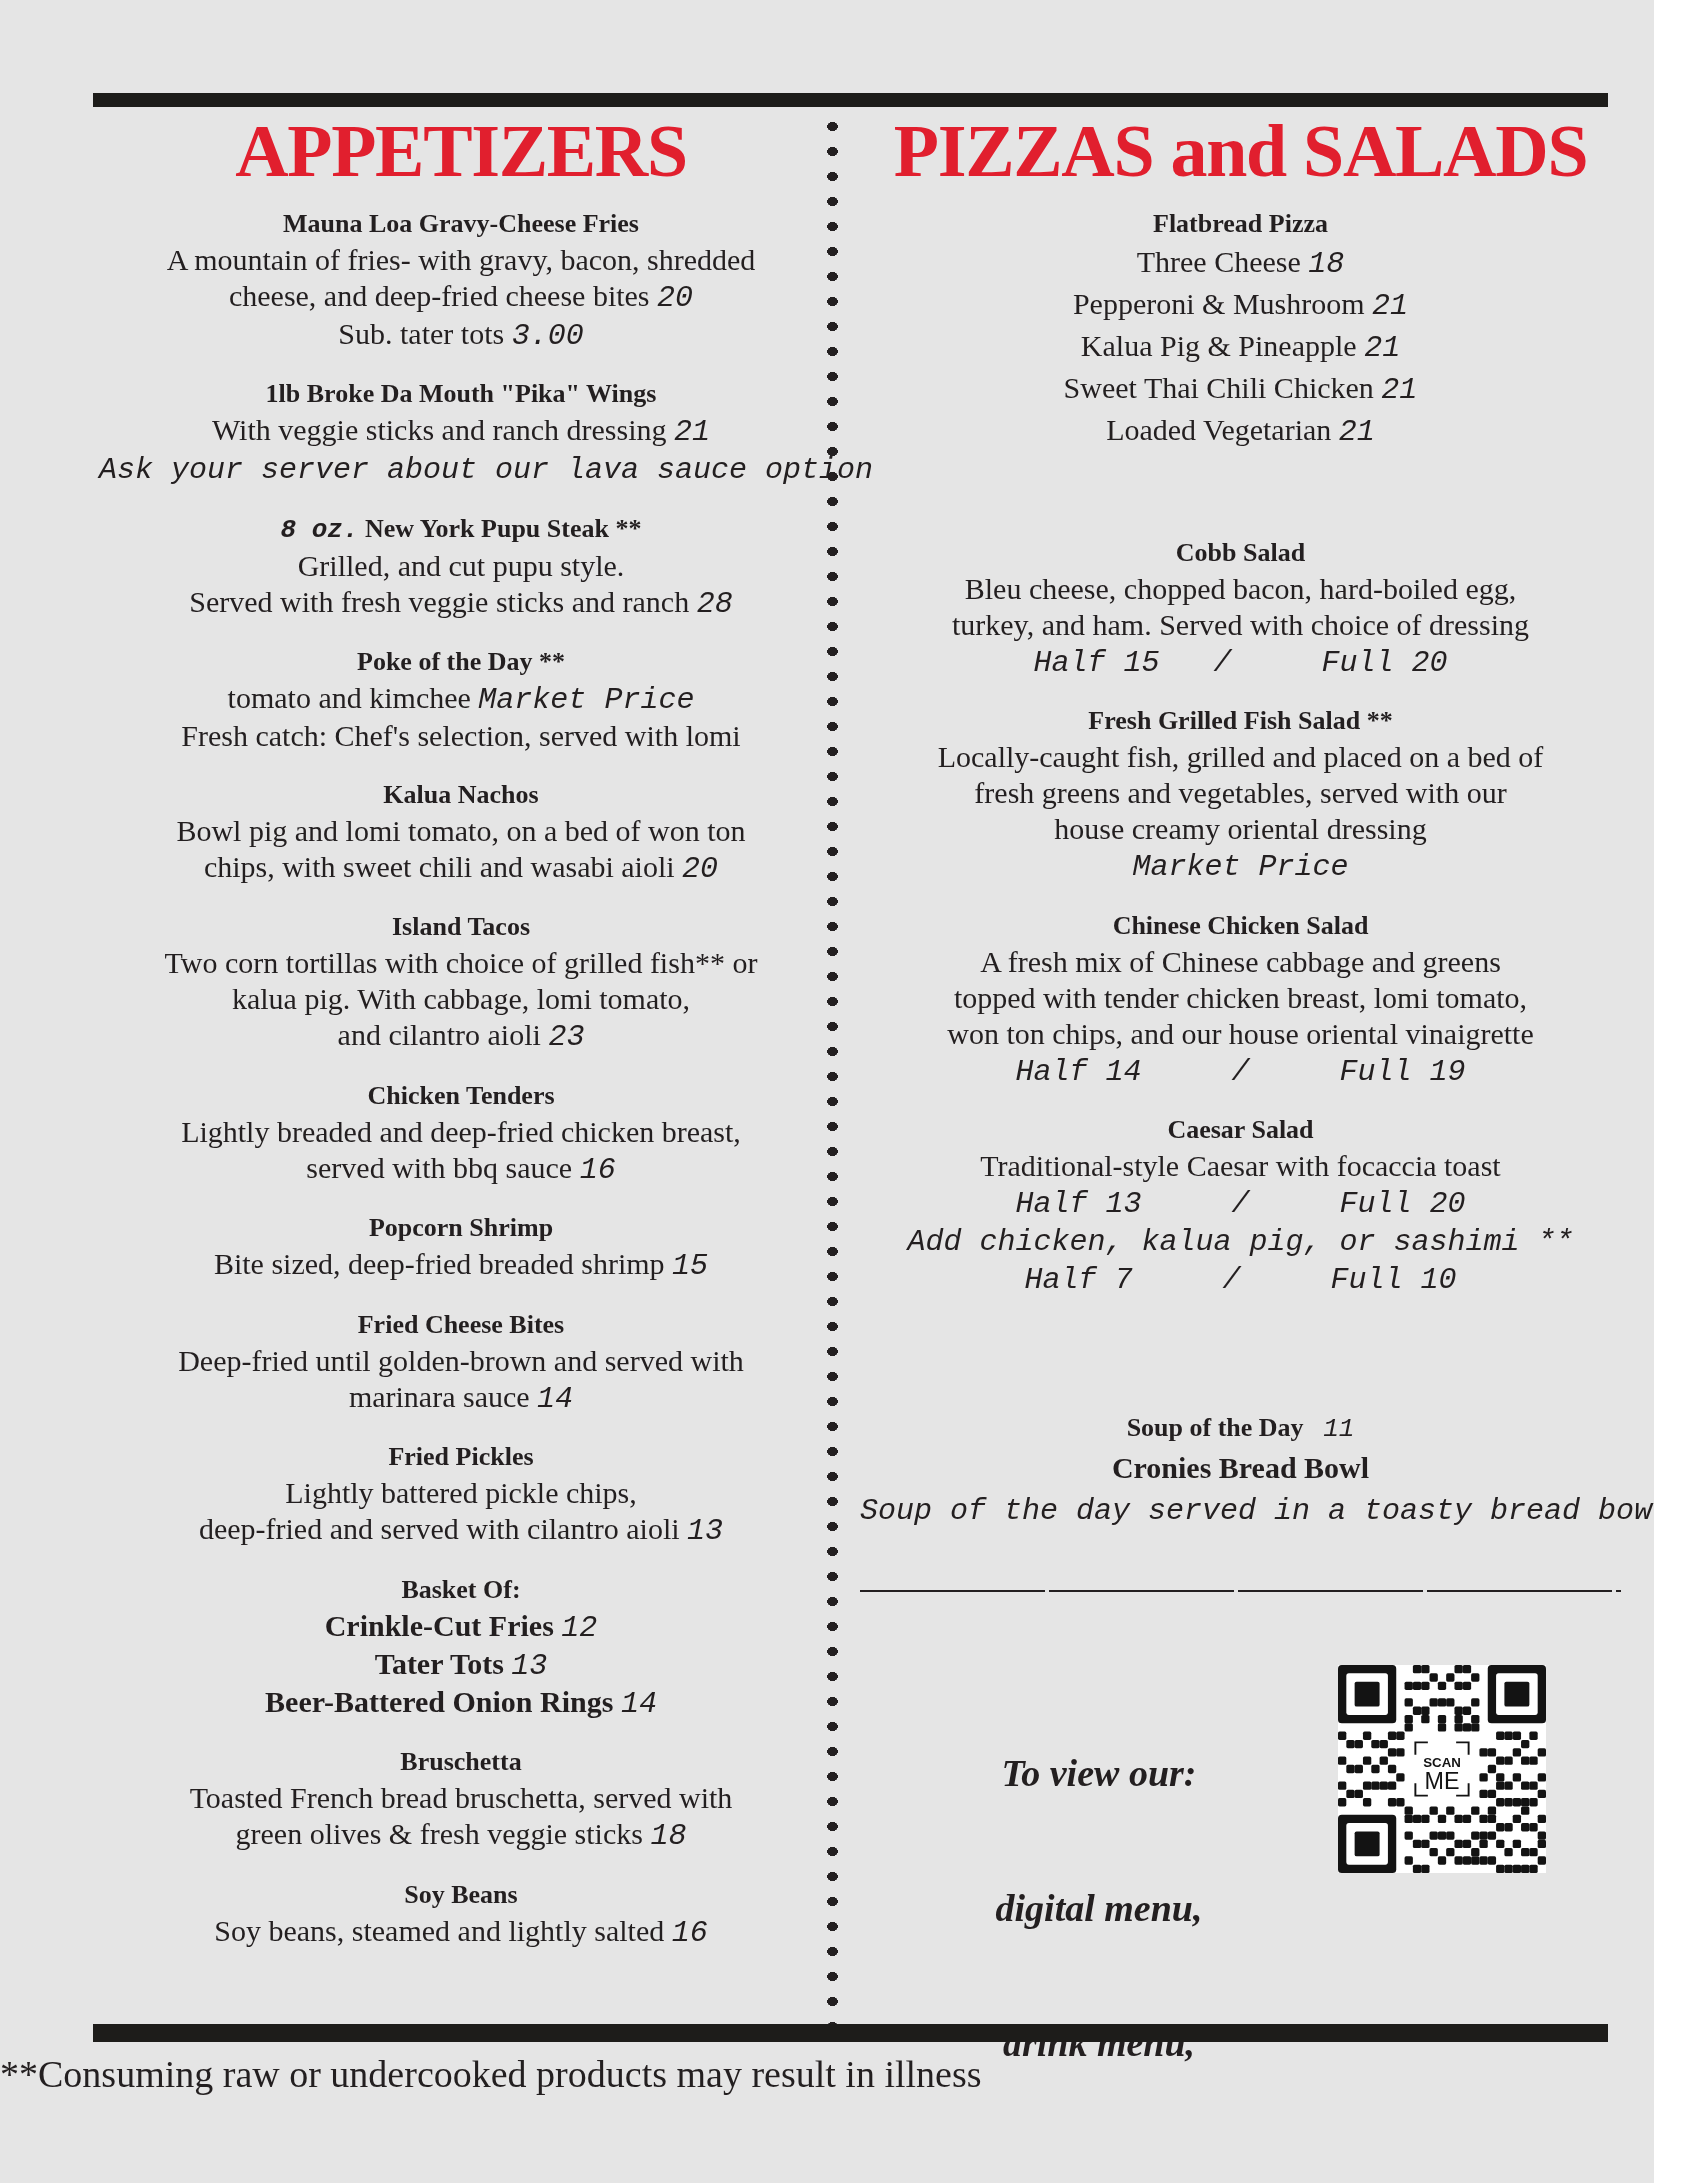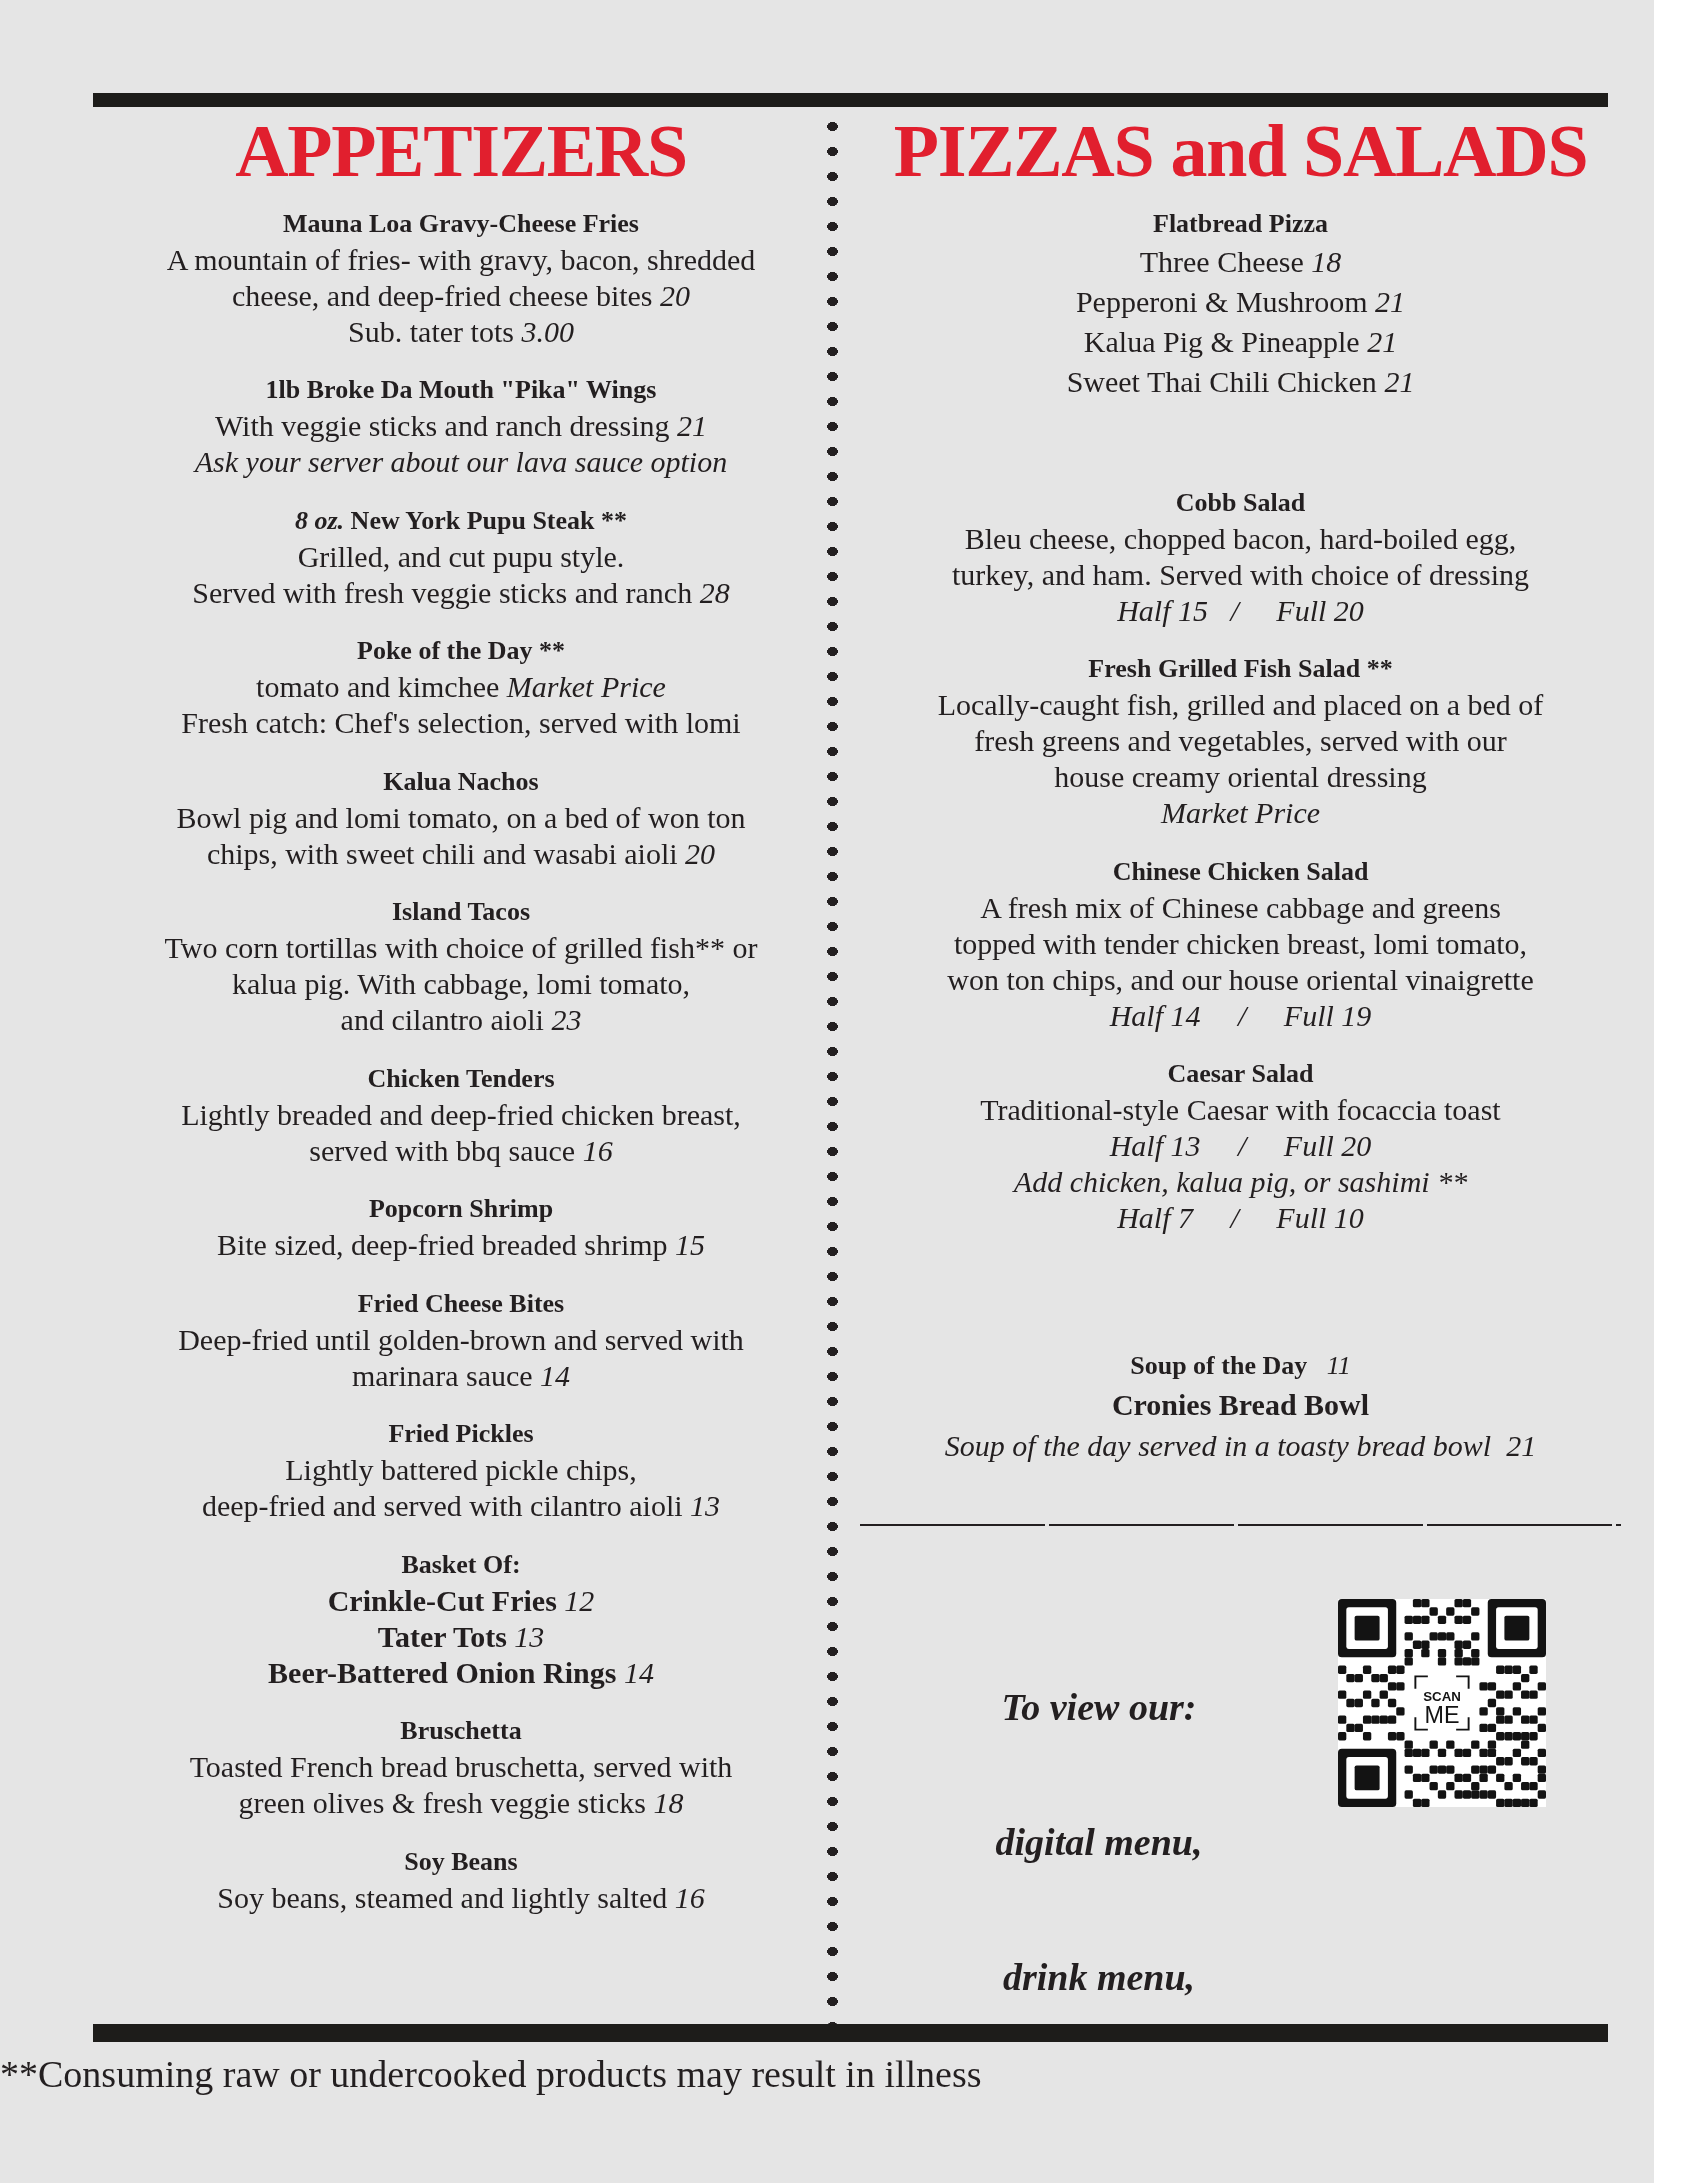--- a/index.html
+++ b/index.html
@@ -22,21 +22,21 @@
     margin:0 0 14.6px 0;font-weight:bold;font-size:74px;line-height:80px;
     letter-spacing:-1.3px;white-space:nowrap;color:var(--accent,#e11f2e);
   }
   .menu-item{margin-bottom:22.5px;}
   .menu-item.gap{margin-top:83px;}
   .menu-item.gap2{margin-top:112px;}
   .item-title{font-size:26px;line-height:36px;font-weight:bold;white-space:pre;}
   .item-line{font-size:30px;line-height:36px;white-space:pre;}
   .menu-item.spread .item-line{line-height:40px;}
   .menu-item.gap2 .item-line{line-height:41px;}
-  .it{font-style:italic;}
+  .it{font-style:italic;font-family:Liberation Mono, monospace;}
   .bd{font-weight:bold;}
   .nb{font-weight:normal;}
   .separator{
     margin-top:58px;height:2px;width:100%;
     background:repeating-linear-gradient(90deg,#231f20 0 185px,rgba(0,0,0,0) 185px 189px);
   }
   .scan{
     margin-top:69px;display:flex;align-items:flex-start;
     padding-right:75px;box-sizing:border-box;
   }
@@ -133,20 +133,21 @@
 
   <section class="col right">
     <h1 class="heading">PIZZAS and SALADS</h1>
     <div class="items" id="col-pizzas">
         <div class="menu-item spread">
           <div class="item-title"><span class="">Flatbread Pizza</span></div>
           <div class="item-line"><span class="">Three Cheese </span><span class="it">18</span></div>
           <div class="item-line"><span class="">Pepperoni &amp; Mushroom </span><span class="it">21</span></div>
           <div class="item-line"><span class="">Kalua Pig &amp; Pineapple </span><span class="it">21</span></div>
           <div class="item-line"><span class="">Sweet Thai Chili Chicken </span><span class="it">21</span></div>
+          <div class="item-line"><span class="">Loaded Vegetarian </span><span class="it">21</span></div>
         </div>
         <div class="menu-item gap">
           <div class="item-title"><span class="">Cobb Salad</span></div>
           <div class="item-line"><span class="">Bleu cheese, chopped bacon, hard-boiled egg,</span></div>
           <div class="item-line"><span class="">turkey, and ham. Served with choice of dressing</span></div>
           <div class="item-line"><span class="it">Half 15   /     Full 20</span></div>
         </div>
         <div class="menu-item">
           <div class="item-title"><span class="">Fresh Grilled Fish Salad **</span></div>
           <div class="item-line"><span class="">Locally-caught fish, grilled and placed on a bed of</span></div>

